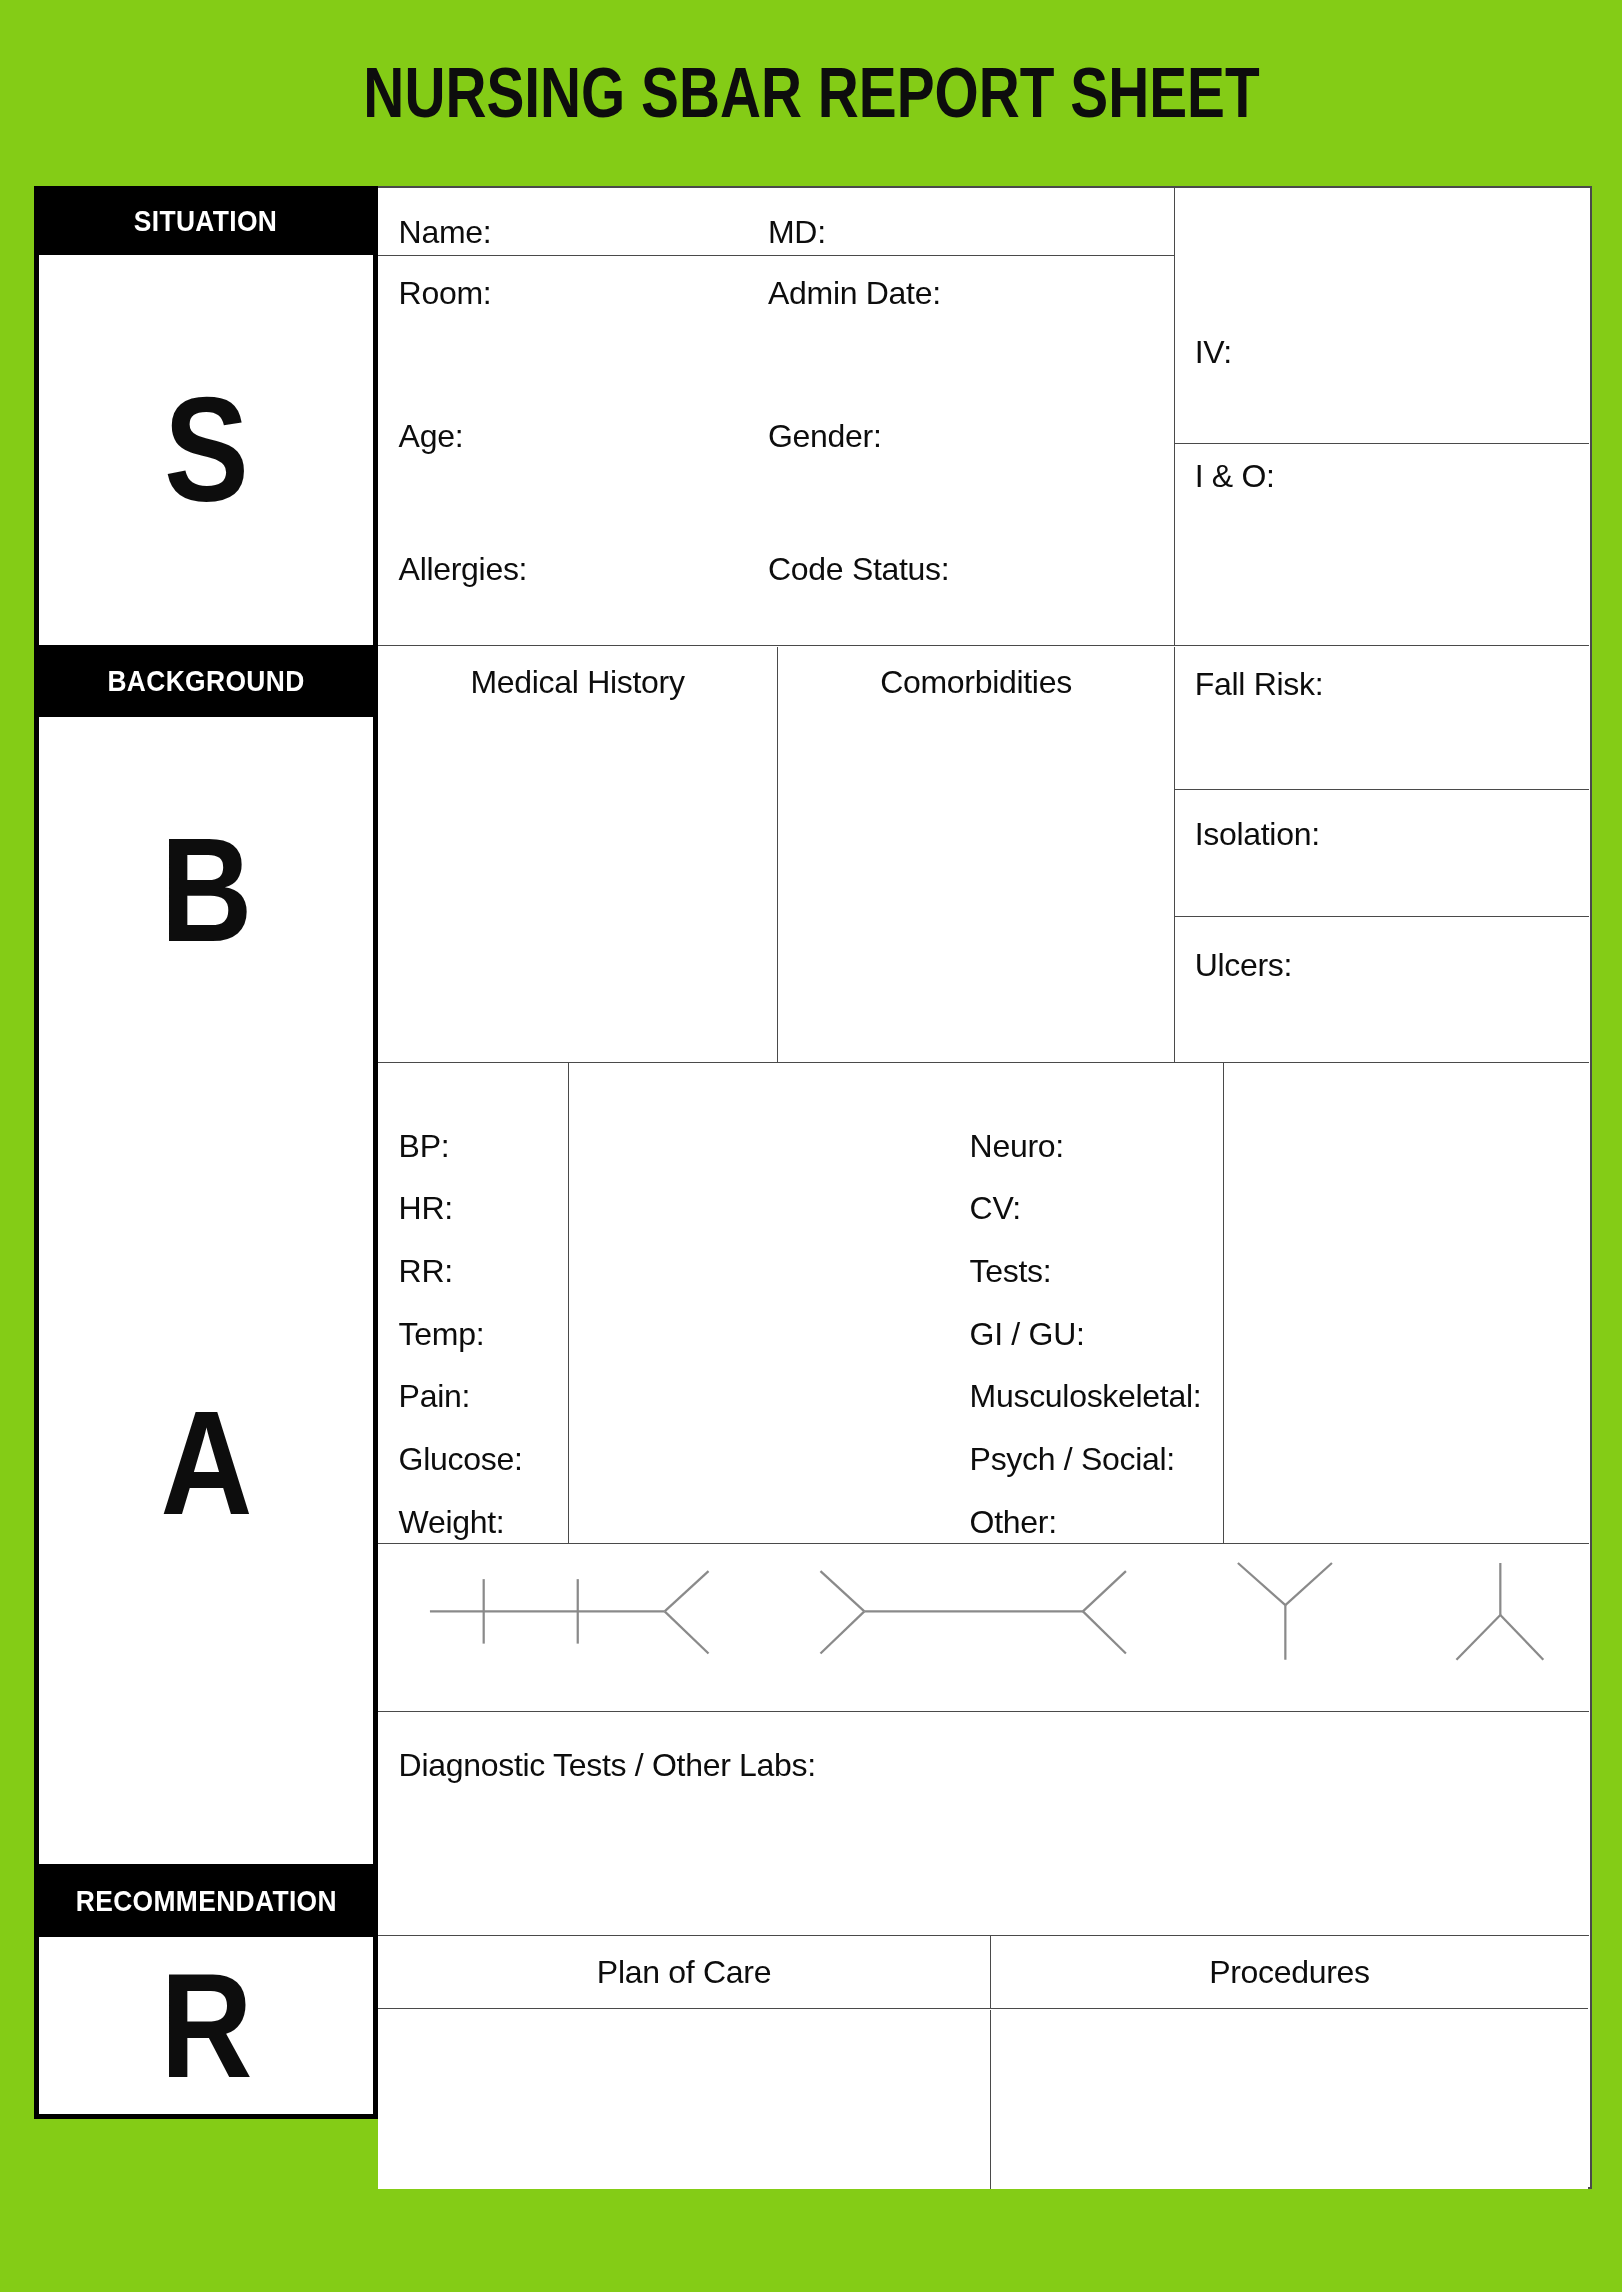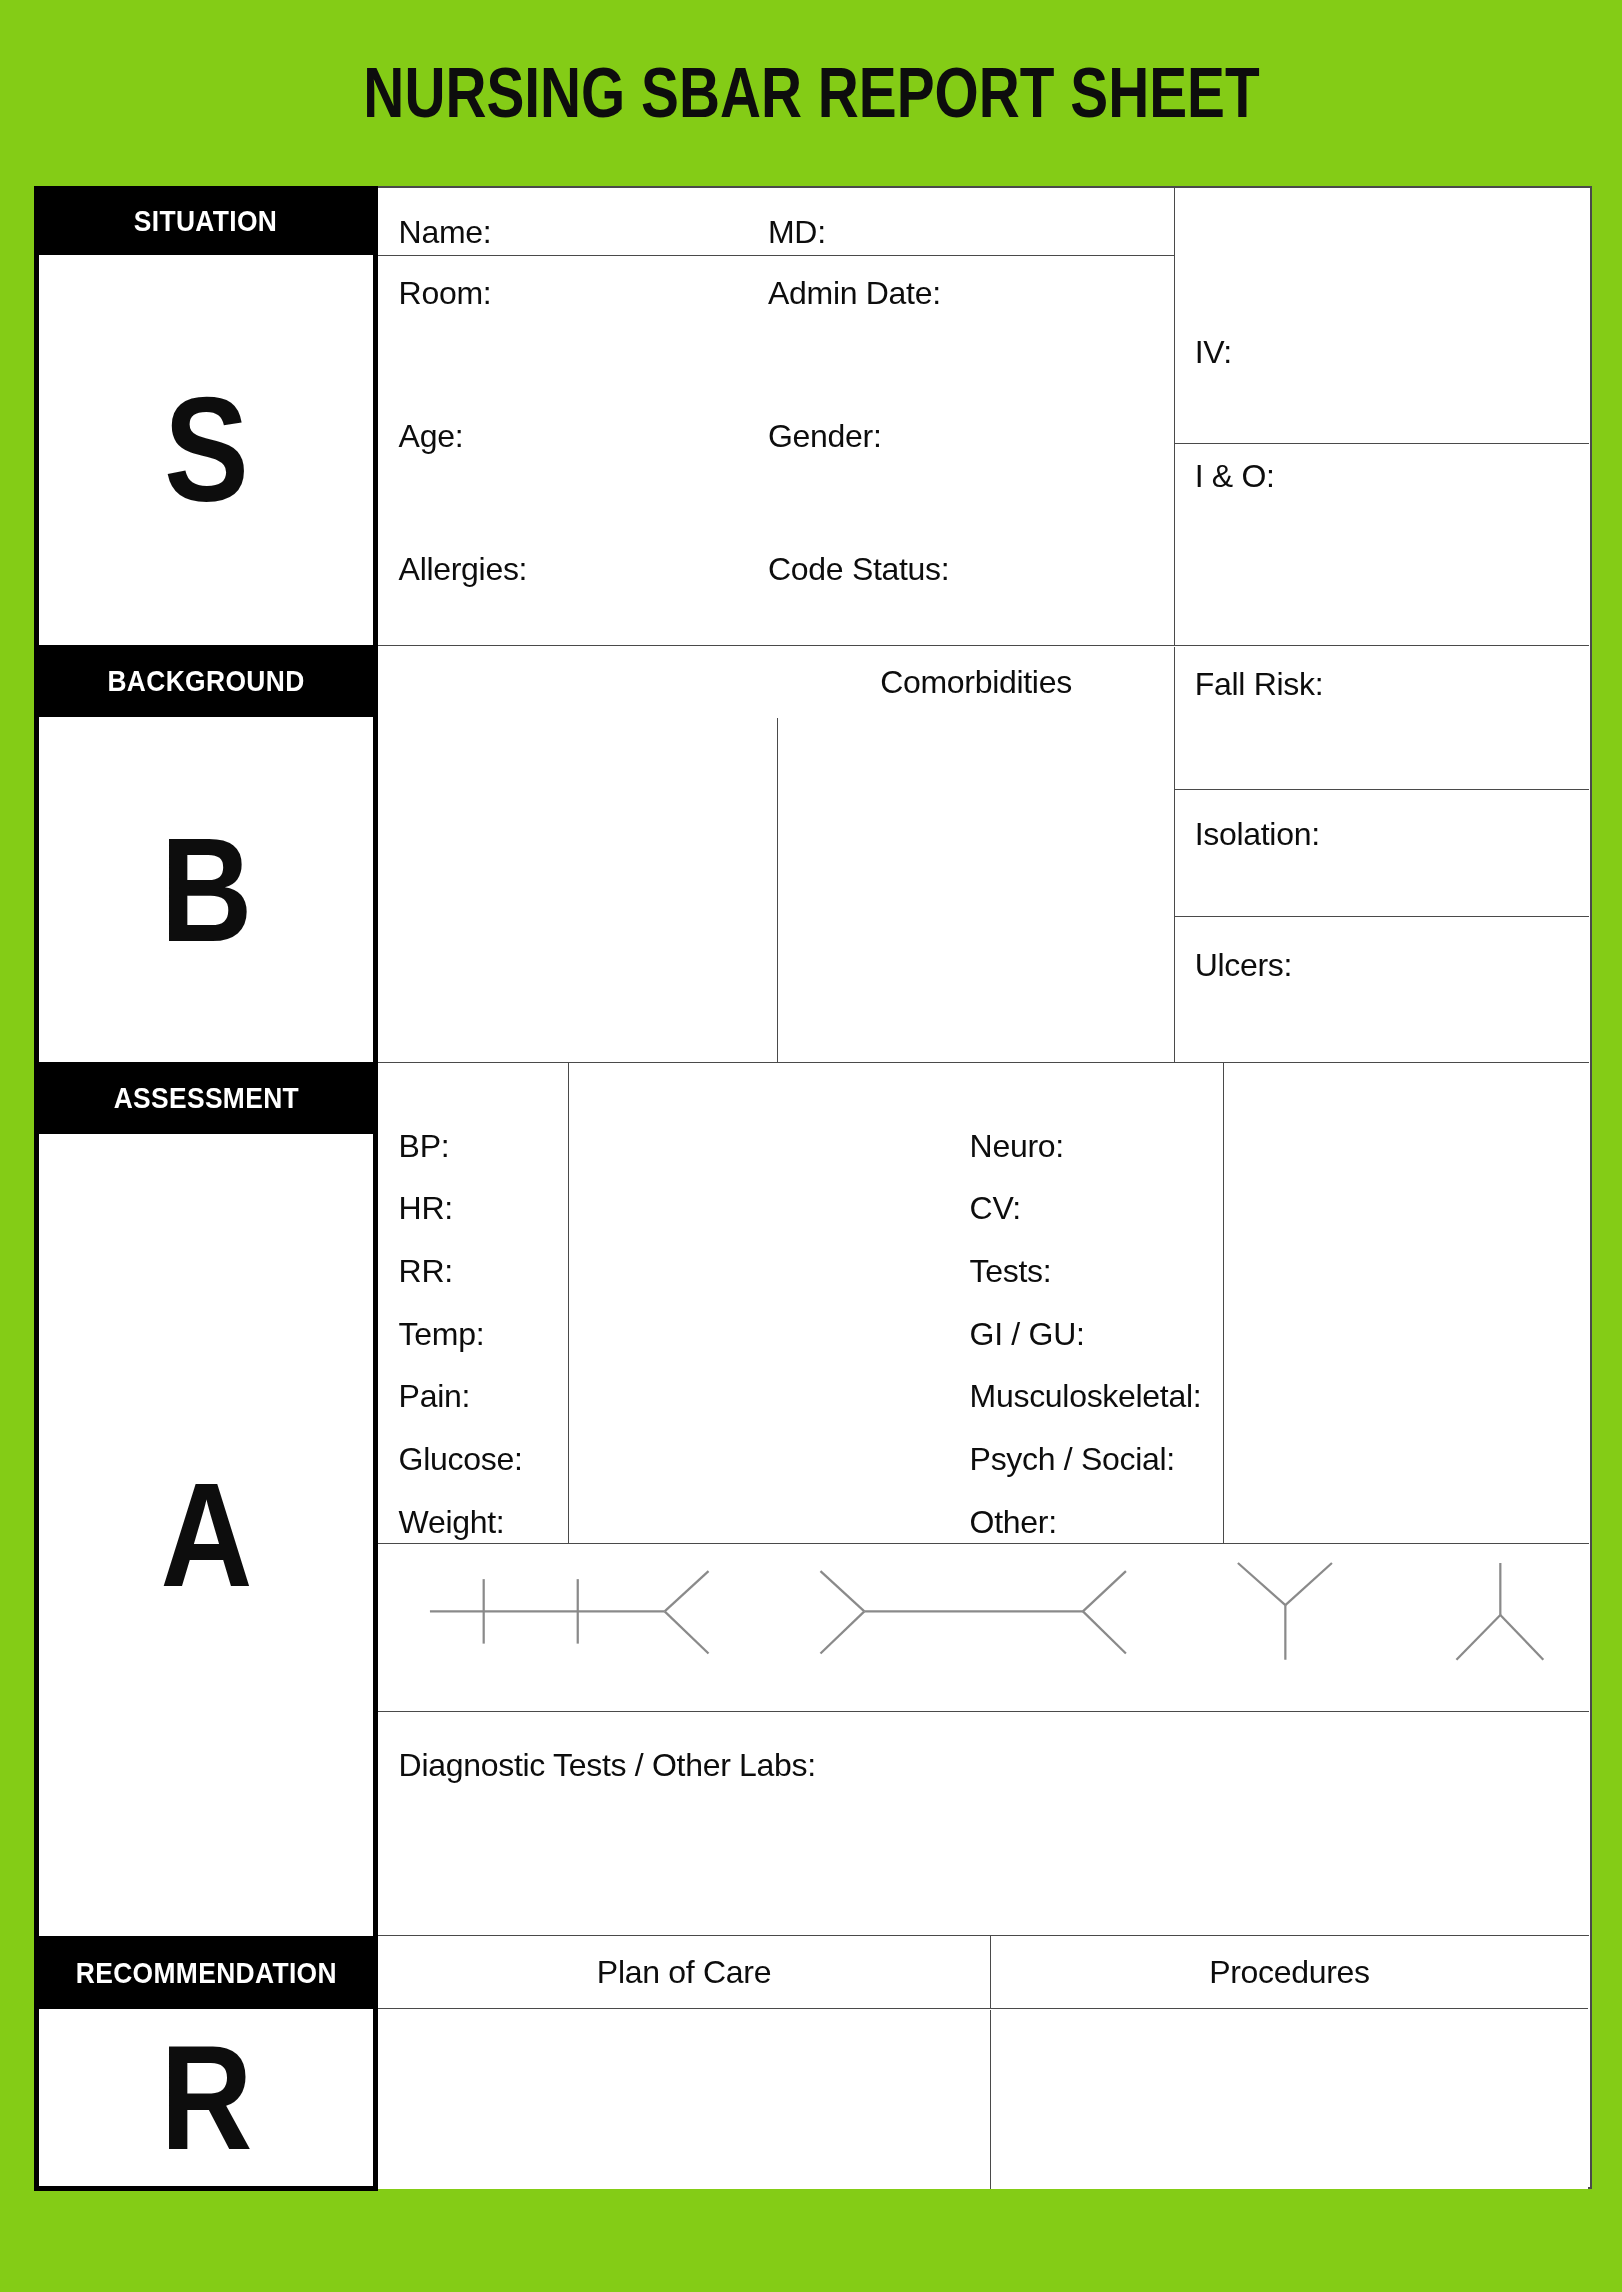--- a/index.html
+++ b/index.html
@@ -80,23 +80,20 @@
       </div>
       <div class="letter-cell" style="height:390px;">
         <span class="big-letter">S</span>
       </div>
       <div class="hdr" style="height:72px;">
         <span>BACKGROUND</span>
       </div>
       <div class="letter-cell" style="height:345px;">
         <span class="big-letter">B</span>
       </div>
-      <div class="hdr" style="height:72px;">
-        <span>ASSESSMENT</span>
-      </div>
       <div class="letter-cell" style="height:802px;">
         <span class="big-letter">A</span>
       </div>
       <div class="hdr" style="height:73px;">
         <span>RECOMMENDATION</span>
       </div>
       <div class="letter-cell last" style="height:182px;">
         <span class="big-letter">R</span>
       </div>
     </div>
@@ -117,20 +114,23 @@
         <span class="label" style="left:390px; top:294px;">Code Status:</span>
       </div>
 
       <div class="cell bb" style="left:797px; top:129px; width:414px; height:127px;">
         <span class="label" style="left:19.7px; top:16px;">IV:</span>
       </div>
       <div class="cell bb" style="left:797px; top:256px; width:414px; height:202px;">
         <span class="label" style="left:19.7px; top:13.4px;">I &amp; O:</span>
       </div>
 
+      <div class="cell bb br center-cell" style="left:0; top:459px; width:400px; height:72px;">
+        <span>Medical History</span>
+      </div>
       <div class="cell bb br center-cell" style="left:400px; top:459px; width:397px; height:72px;">
         <span>Comorbidities</span>
       </div>
       <div class="cell bb br" style="left:0; top:530px; width:400px; height:345px;"></div>
       <div class="cell bb br" style="left:400px; top:530px; width:397px; height:345px;"></div>
 
       <div class="cell bb" style="left:797px; top:459px; width:414px; height:143px;">
         <span class="label" style="left:19.7px; top:18px;">Fall Risk:</span>
       </div>
       <div class="cell bb" style="left:797px; top:602px; width:414px; height:127px;">

